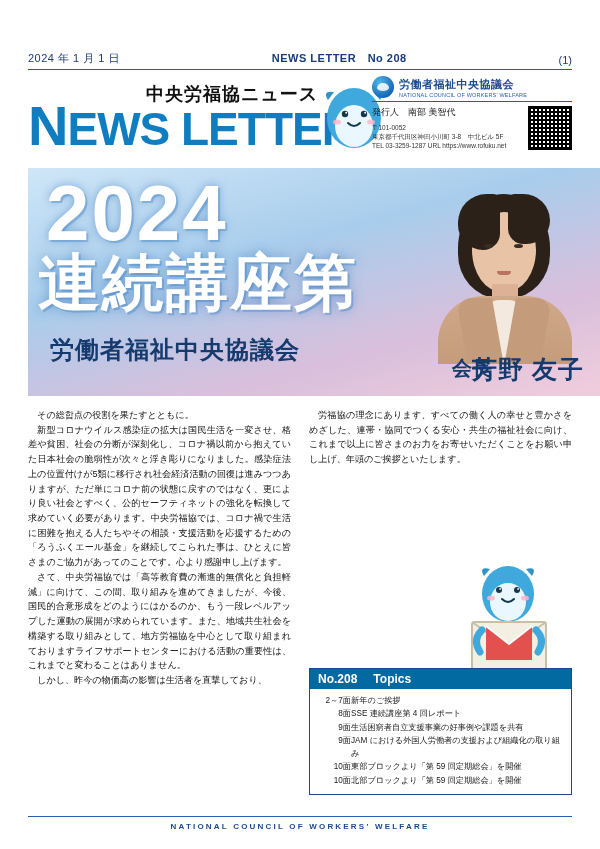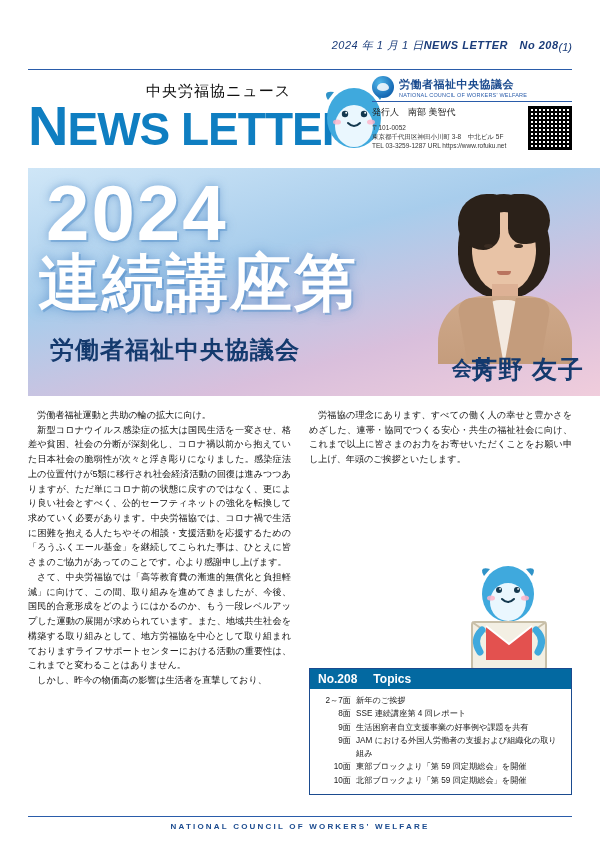--- a/index.html
+++ b/index.html
@@ -19,42 +19,41 @@
     padding: 0;
   }
 
   
   .topbar {
     position: absolute;
     left: 28px; right: 28px; top: 48px;
     height: 22px;
     display: flex;
     align-items: flex-end;
-    justify-content: flex-end;
+    justify-content: space-between;
     font-size: 11px;
     color: #1a3c7a;
     border-bottom: 1.5px solid #2a5caa;
-    padding-bottom: 16px;
-    font-style: italic;
+    padding-bottom: 3px;
   }
   .topbar .date { letter-spacing: 0.5px; }
   .topbar .center { font-weight: bold; letter-spacing: 0.5px; }
   .topbar .pageno { font-size: 11px; }
 
   
   .masthead {
     position: absolute;
     left: 28px; top: 76px;
     width: 330px; height: 86px;
   }
   .mast-jp {
     position: absolute;
     left: 118px; top: 6px;
-    font-size: 15px;
-    font-weight: normal;
+    font-size: 18px;
+    font-weight: bold;
     letter-spacing: 1px;
     color: #111;
   }
   .mast-en {
     position: absolute;
     left: 0; top: 22px;
     font-size: 46px;
     font-weight: bold;
     letter-spacing: -1px;
     color: #0f7ec1;
@@ -231,21 +230,21 @@
     font-size: 12px;
     font-weight: bold;
     padding: 3px 8px;
     display: flex; gap: 16px; align-items: center;
   }
   .topics-list {
     padding: 5px 7px 7px 7px;
     font-size: 8.2px;
     line-height: 1.62;
   }
-  .topic-row { display: flex; gap: 5px; }
+  .topic-row { display: flex; }
   .topic-pg { flex: 0 0 34px; text-align: right; white-space: nowrap; }
 
   
   .mascot-bottom {
     position: absolute;
     right: 36px; top: 560px;
     width: 118px; height: 120px;
   }
 
   
@@ -335,21 +334,21 @@
       <div class="p-lapel-l"></div>
       <div class="p-lapel-r"></div>
     </div>
 
     <div class="hero-title">会長</div>
     <div class="hero-name">芳野 友子</div>
   </div>
 
   <div class="body-wrap">
     <div class="col">
-      <p>労働者福祉運動と共助の輪の拡大に向け。</p>
+      <p>その総합点の役割を果たすとともに。</p>
       <p>新型コロナウイルス感染症の拡大は国民生活を一変させ、格差や貧困、社会の分断が深刻化し、コロナ禍以前から抱えていた日本社会の脆弱性が次々と浮き彫りになりました。感染症法上の位置付けが5類に移行され社会経済活動の回復は進みつつありますが、ただ単にコロナ前の状態に戻すのではなく、更により良い社会とすべく、公的セーフティネットの強化を転換して求めていく必要があります。中央労福協では、コロナ禍で生活に困難を抱える人たちやその相談・支援活動を応援するための「ろうふくエール基金」を継続してこられた事は、ひとえに皆さまのご協力があってのことです。心より感謝申し上げます。</p>
       <p>さて、中央労福協では「高等教育費の漸進的無償化と負担軽減」に向けて、この間、取り組みを進めてきましたが、今後、国民的合意形成をどのようにはかるのか、もう一段レベルアップした運動の展開が求められています。また、地域共生社会を構築する取り組みとして、地方労福協を中心として取り組まれておりますライフサポートセンターにおける活動の重要性は、これまでと変わることはありません。</p>
       <p>しかし、昨今の物価高の影響は生活者を直撃しており、</p>
     </div>
     <div class="col">
       <p>労福協の理念にあります、すべての働く人の幸せと豊かさをめざした、連帯・協同でつくる安心・共生の福祉社会に向け、これまで以上に皆さまのお力をお寄せいただくことをお願い申し上げ、年頭のご挨拶といたします。</p>
     </div>
   </div>
 
   <svg class="mascot-bottom" viewBox="0 0 118 120">

